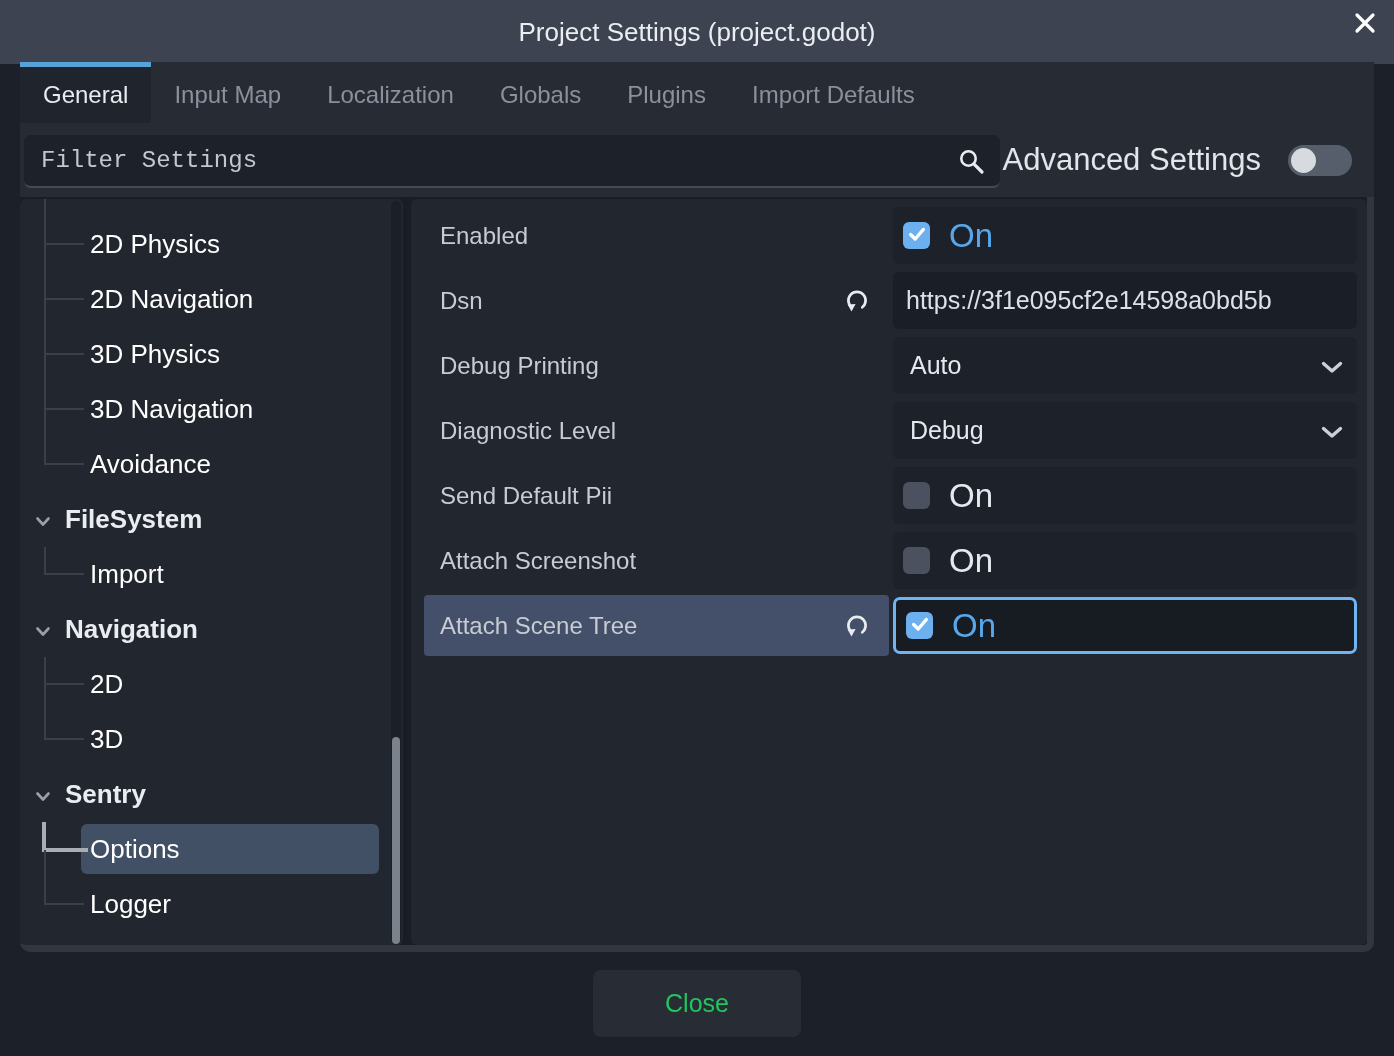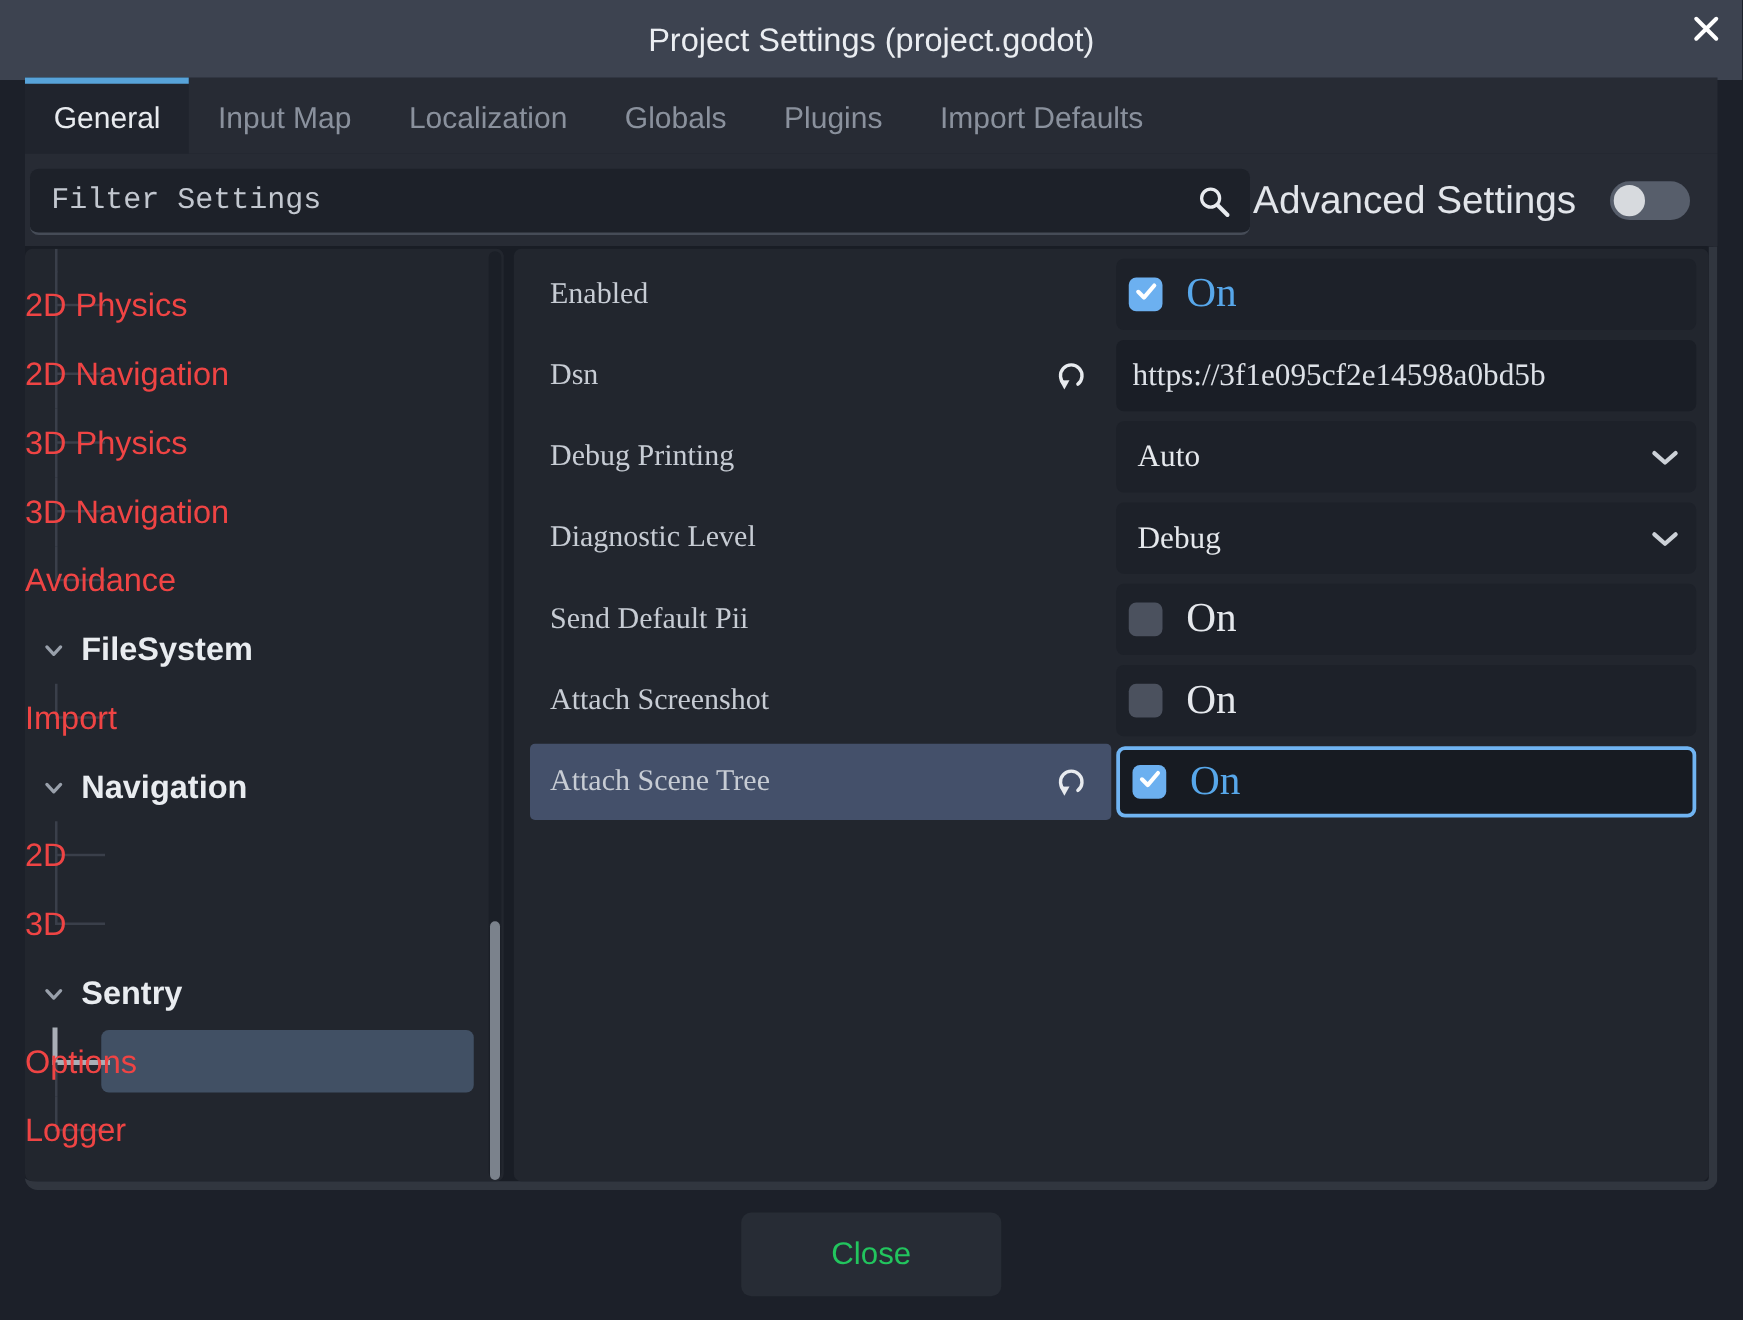--- a/index.html
+++ b/index.html
@@ -59,31 +59,31 @@
   .treepanel{position:absolute;left:0;top:2px;bottom:0;width:383px;background:var(--panel);border-radius:6px;overflow:hidden;}
   .tree{position:absolute;inset:0;padding-top:18px;}
   .tree-topline{position:absolute;left:24px;top:0;width:2px;height:19px;background:var(--line);}
   .trow{position:relative;height:55px;display:flex;align-items:center;cursor:pointer;}
   .vlf{position:absolute;left:24px;top:0;bottom:0;width:2px;background:var(--line);}
   .vlt{position:absolute;left:24px;top:0;height:28px;width:2px;background:var(--line);}
   .vlb{position:absolute;left:24px;top:28px;bottom:0;width:2px;background:var(--line);}
   .hs{position:absolute;left:24px;top:26px;width:40px;height:2px;background:var(--line);}
   .bvl{position:absolute;left:22px;top:0;height:30px;width:4px;background:var(--brightline);}
   .bhs{position:absolute;left:22px;top:26px;width:46px;height:4px;background:var(--brightline);}
-  .tlabel{font-size:26px;color:#ef4444;position:relative;z-index:2;}
+  .tlabel{margin-left:70px;font-size:26px;color:#ffffff;position:relative;z-index:2;}
   .trow.section .tslabel{margin-left:45px;font-size:26px;font-weight:bold;color:#e9ecf0;}
   .chev{position:absolute;left:15px;top:50%;margin-top:-6px;width:16px;height:12px;}
   .trow.selected::before{content:"";position:absolute;left:61px;top:2px;width:298px;height:50px;
     background:var(--treesel);border-radius:6px;}
   .tree-sb{position:absolute;right:2px;top:2px;bottom:2px;width:10px;border-radius:5px;background:#1b1f27;cursor:pointer;}
   .tree-sb-thumb{position:absolute;left:1px;width:8px;top:536px;height:207px;border-radius:4px;background:#7b828c;cursor:grab;}
 
   
   .rightpanel{position:absolute;left:391px;top:2px;bottom:0;right:0;background:var(--panel);border-radius:6px;overflow:hidden;}
-  .settings{position:absolute;inset:0;padding-top:4px;font-family:Liberation Serif, serif;}
+  .settings{position:absolute;inset:0;padding-top:4px;}
   .srow{position:relative;height:65px;display:flex;align-items:center;padding-left:29px;}
   .slabel{font-size:24px;color:var(--label);position:relative;z-index:2;}
   .srow.selected::before{content:"";position:absolute;left:13px;right:478px;top:2px;bottom:2px;
     background:var(--rowhl);border-radius:4px;}
   .revert{position:absolute;left:432px;top:50%;margin-top:-14px;width:28px;height:28px;z-index:2;
     background:none;border:none;padding:0;cursor:pointer;}
   .scell{position:absolute;left:482px;right:10px;top:4px;bottom:4px;background:var(--cell);
     border-radius:6px;display:flex;align-items:center;}
   .scell.inputcell{background:var(--inputbg);}
   .scell.focused{background:#171b22;border:3px solid var(--focus);border-radius:7px;}

